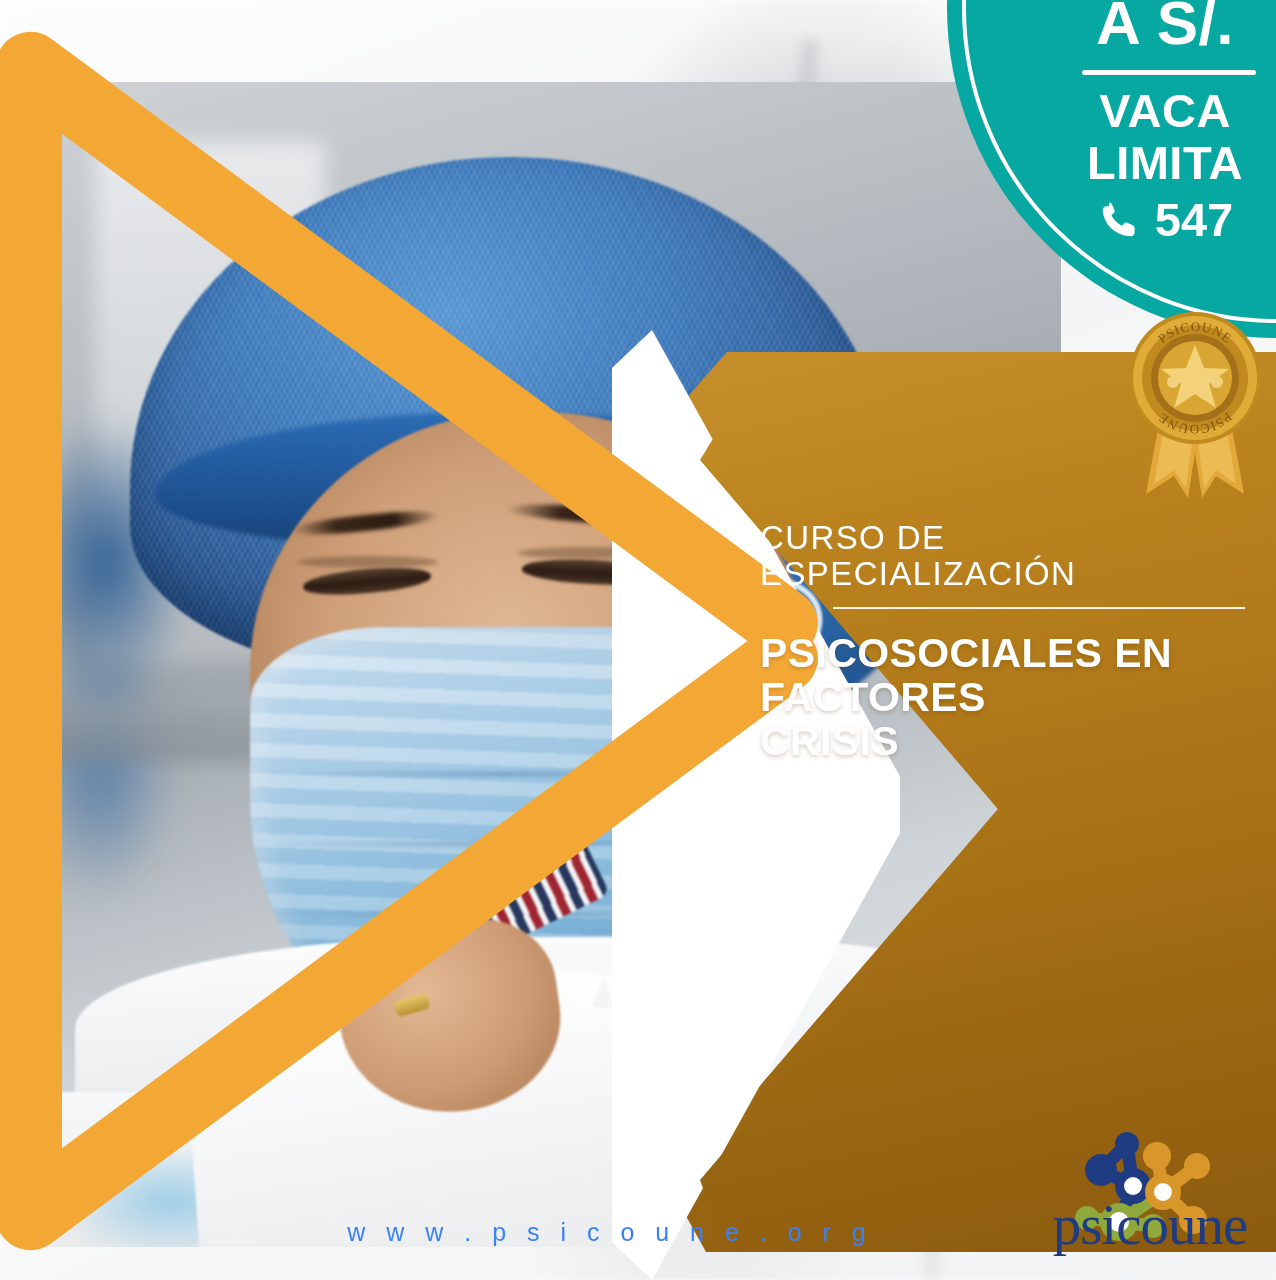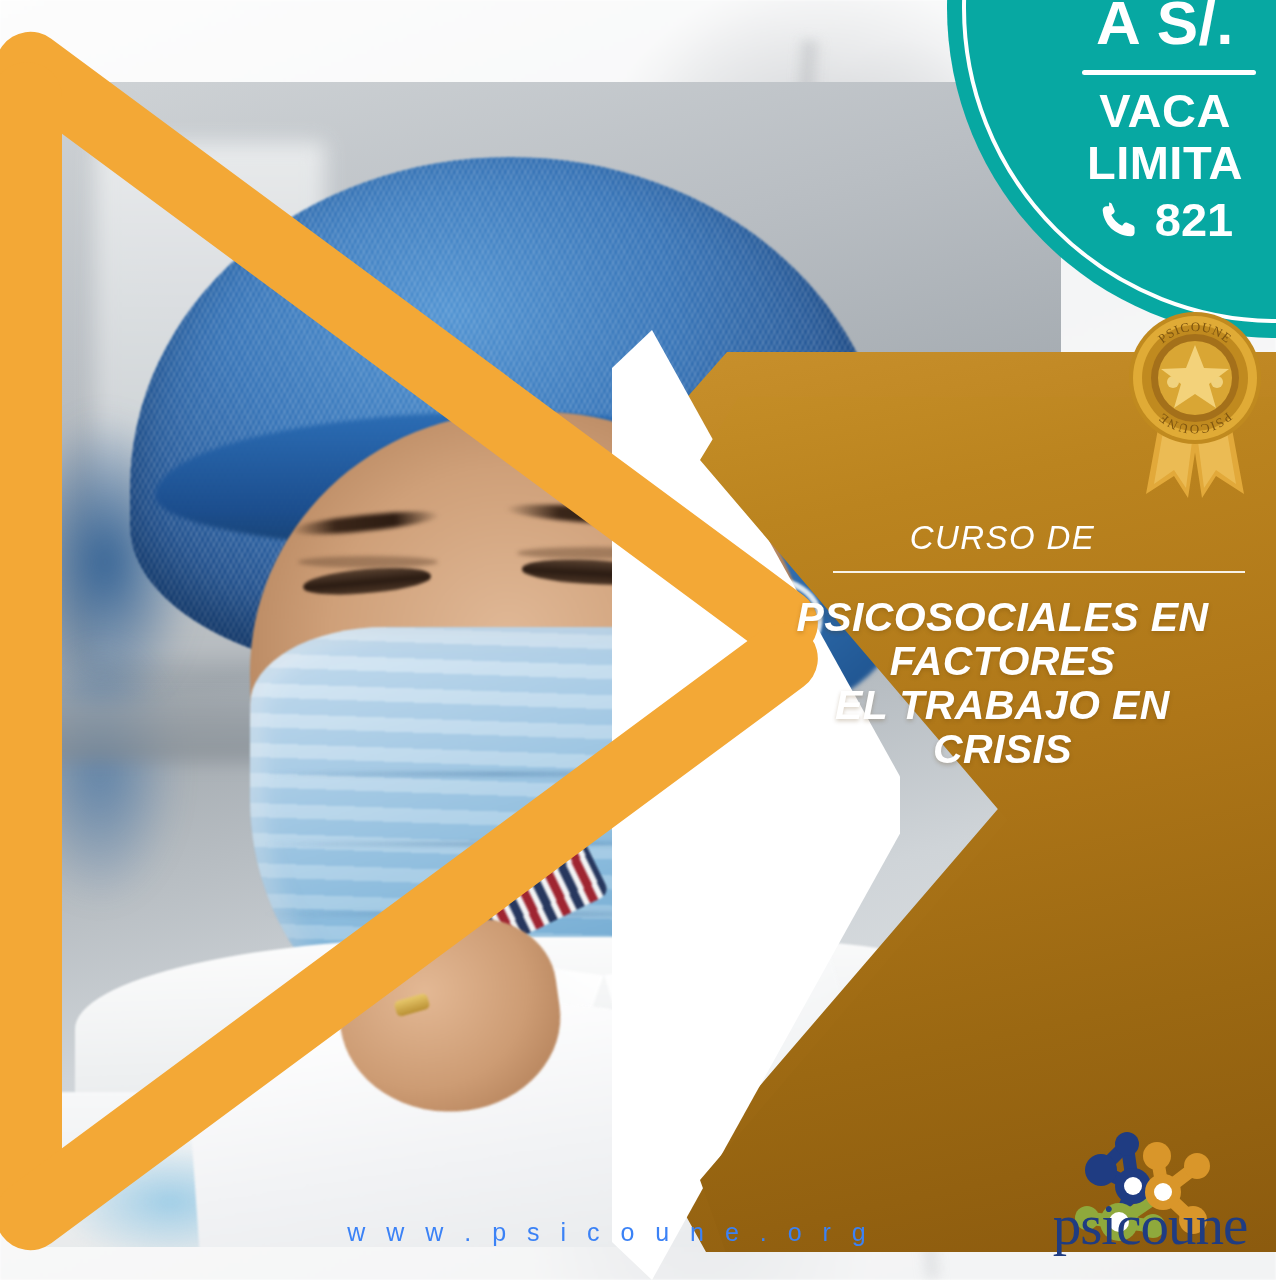--- a/index.html
+++ b/index.html
@@ -220,21 +220,21 @@
     clip-path:polygon(0% 4%, 10% 0%, 72% 47%, 72% 53%, 10% 100%, 0% 96%);
     background:#ffffff;
   }
   .gold-panel-b{
     position:absolute;left:700px;top:352px;width:640px;height:900px;
     background:linear-gradient(168deg,#C79029 0%,#BB841F 18%,#AE7618 45%,#9B6812 72%,#8B5A0E 100%);
     clip-path:polygon(6% 5%, 100% 5%, 100% 100%, 4% 100%, 0% 92%, 48% 52%, 0% 12%);
   }
 
   
-  .headblock{position:absolute;left:760px;top:520px;width:485px;text-align:center;color:#fff;font-style:italic;}
+  .headblock{position:absolute;left:760px;top:520px;width:485px;text-align:left;color:#fff;}
   .kicker{
     font-size:33px;line-height:36px;letter-spacing:1.4px;font-weight:400;
     text-transform:uppercase;color:#ffffff;
   }
   .kicker-rule{
     height:2px;background:rgba(255,255,255,.9);margin:15px 0 22px auto;width:412px;
   }
   .title{
     font-size:41px;line-height:44px;font-weight:bold;letter-spacing:.4px;
     text-transform:uppercase;color:#ffffff;
@@ -345,42 +345,42 @@
   <div class="gold-notch"></div>
   <div class="gold-panel-b"></div>
 
   <div class="chev-bar chev-top"></div>
   <div class="chev-bar chev-left"></div>
   <div class="chev-bar chev-bot"></div>
 
   <div class="headblock">
     <div class="kicker">
       <div>CURSO DE</div>
+      <div>ESPECIALIZACIÓN</div>
     </div>
     <div class="kicker-rule"></div>
     <div class="title">
       <div>PSICOSOCIALES EN</div>
       <div>FACTORES</div>
-      <div>EL TRABAJO EN</div>
       <div>CRISIS</div>
     </div>
   </div>
 
   <div class="teal-circle"></div>
   <div class="teal-ring"></div>
   <div class="teal-inner">
     <div class="teal-price">A S/.</div>
     <div class="teal-rule"></div>
     <div class="teal-vac">VACA</div>
     <div class="teal-vac">LIMITA</div>
     <div class="teal-phone">
       <svg class="phone-ico" viewBox="0 0 24 24">
         <path fill="#ffffff" d="M6.6 2.5c.7 0 1.3.4 1.6 1l1.3 3c.3.7.1 1.5-.5 1.9l-1.2.9a12.6 12.6 0 0 0 5.9 5.9l.9-1.2c.4-.6 1.2-.8 1.9-.5l3 1.3c.6.3 1 .9 1 1.6v2.4c0 1.2-1 2.2-2.2 2.1C9.6 20.3 3.7 14.4 3.1 6.7 3 5.5 4 4.5 5.2 4.5h1.4Z"></path>
       </svg>
-      <span>821</span>
+      <span>547</span>
     </div>
   </div>
 
   <svg class="badge" viewBox="0 0 166 196">
     <g>
       <path d="M48 110 L34 186 L62 168 L76 190 L88 112 Z" fill="#E2A93A"></path>
       <path d="M118 110 L132 186 L104 168 L90 190 L78 112 Z" fill="#E2A93A"></path>
       <path d="M52 118 L42 176 L62 162 L74 180 L82 118 Z" fill="#F2CB6A" opacity=".55"></path>
       <path d="M114 118 L124 176 L104 162 L92 180 L84 118 Z" fill="#F2CB6A" opacity=".55"></path>
     </g>

